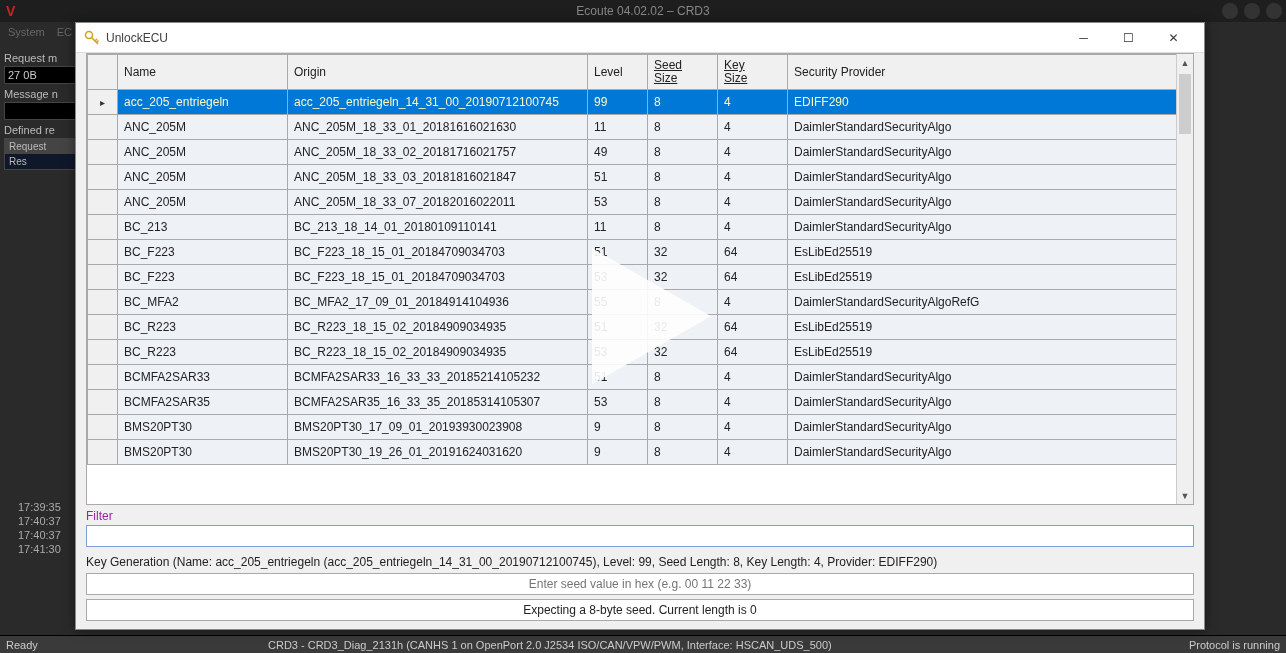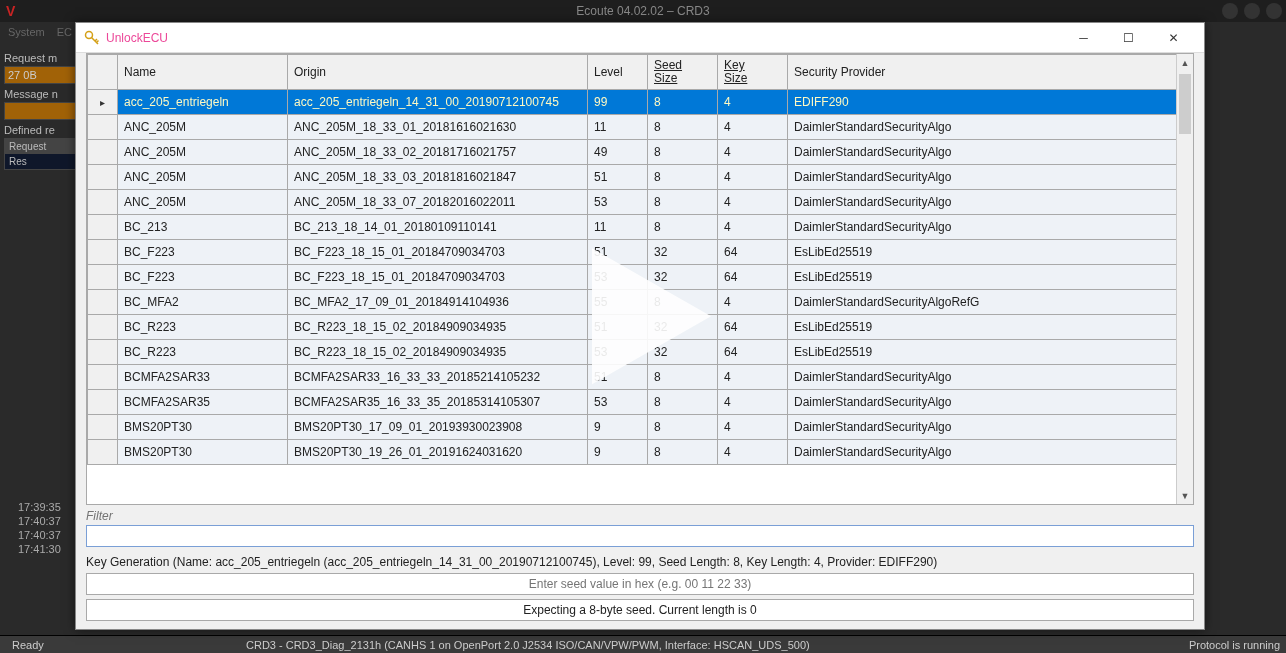--- a/index.html
+++ b/index.html
@@ -8,36 +8,36 @@
 .outer-window { position: absolute; inset: 0; background: #2a2a2a; display: flex; flex-direction: column; }
 .outer-titlebar { height: 22px; background: #1e1e1e; display: flex; align-items: center; justify-content: center; position: relative; color: #888; font-size: 12px; }
 .v-logo { position: absolute; left: 6px; color: #c82424; font-weight: bold; font-size: 14px; }
 .outer-title-controls { position: absolute; right: 4px; display: flex; gap: 6px; }
 .outer-title-controls span { width: 16px; height: 16px; background: #333; border-radius: 8px; display: inline-block; }
 
 .outer-menubar { height: 20px; background: #2a2a2a; display: flex; align-items: center; gap: 12px; padding-left: 8px; color: #666; font-size: 11px; }
 
 .left-panel { position: absolute; left: 0; top: 44px; width: 86px; bottom: 22px; background: #2a2a2a; padding: 4px; color: #bbb; font-size: 11px; }
 .left-panel .label { margin-top: 4px; margin-bottom: 2px; white-space: nowrap; overflow: hidden; }
-.left-panel input { width: 100%; background: #a16207; border: 1px solid #444; color: #ccc; padding: 2px 3px; font-size: 11px; }
+.left-panel input { width: 100%; background: #000000; border: 1px solid #444; color: #ccc; padding: 2px 3px; font-size: 11px; }
 .left-panel .box { background: #0f172a; border: 1px solid #444; margin-top: 2px; }
 .left-panel .box .head { background: #444; padding: 2px 4px; font-size: 10px; }
 .left-panel .box .row { padding: 2px 4px; font-size: 10px; }
 
 .timestamps { position: absolute; left: 18px; top: 500px; color: #aaa; font-size: 11px; line-height: 14px; }
 
 .statusbar { position: absolute; left: 0; right: 0; bottom: 0; height: 18px; background: #3a3a3a; border-top: 1px solid #000; display: flex; align-items: center; color: #ccc; font-size: 11px; }
-.statusbar .left { padding-left: 12px; }
-.statusbar .center { position: absolute; left: 246px; }
+.statusbar .left { padding-left: 6px; }
+.statusbar .center { position: absolute; left: 268px; }
 .statusbar .right { position: absolute; right: 6px; }
 
 .dialog { position: absolute; left: 75px; top: 22px; width: 1130px; height: 608px; background: #f0f0f0; border: 1px solid #888; display: flex; flex-direction: column; box-shadow: 0 0 10px rgba(0,0,0,0.5); }
 .dialog-titlebar { height: 30px; background: #fff; display: flex; align-items: center; padding: 0 8px; border-bottom: 1px solid #ddd; }
 .dialog-titlebar .key-icon { width: 16px; height: 16px; margin-right: 6px; }
-.dialog-titlebar .title { font-size: 12px; color: #ec4899; }
+.dialog-titlebar .title { font-size: 12px; color: #404040; }
 .dialog-titlebar .spacer { flex: 1; }
 .dialog-titlebar .win-btn { width: 45px; height: 28px; display: flex; align-items: center; justify-content: center; font-size: 12px; color: #333; }
 
 .grid-wrap { flex: 1; margin: 0 10px 4px 10px; background: #fff; border: 1px solid #a9a9a9; overflow: hidden; position: relative; }
 .grid { width: 100%; border-collapse: collapse; font-size: 12px; }
 .grid th, .grid td { border: 1px solid #a9a9a9; padding: 4px 6px; text-align: left; height: 25px; }
 .grid th { background: #f0f0f0; font-weight: normal; color: #222; }
 .grid th.twoline { line-height: 1.1; text-decoration: underline; }
 .row-handle { width: 30px; background: #f0f0f0; text-align: center !important; }
 .row-handle.sel::before { content: "▸"; color: #333; font-size: 10px; }
@@ -45,21 +45,21 @@
 .grid tbody tr.sel td { background: #0078d7; color: #fef9c3; }
 .grid tbody tr.sel td.row-handle { background: #f0f0f0; color: #222; }
 .grid tbody tr td.row-handle { background: #f0f0f0; }
 .grid-scroll { position: absolute; right: 0; top: 0; bottom: 0; width: 17px; background: #f0f0f0; border-left: 1px solid #ccc; }
 .grid-scroll .thumb { position: absolute; left: 2px; right: 2px; top: 20px; height: 60px; background: #cdcdcd; }
 .grid-scroll .arrow { position: absolute; left: 0; right: 0; height: 17px; display: flex; align-items: center; justify-content: center; font-size: 9px; color: #555; }
 .grid-scroll .arrow.up { top: 0; }
 .grid-scroll .arrow.down { bottom: 0; }
 
 .filter-section { padding: 0 10px 6px 10px; }
-.filter-section .flab { font-size: 12px; color: #737373; margin-bottom: 2px; font-style: italic; }
+.filter-section .flab { font-size: 12px; color: #a21caf; margin-bottom: 2px; }
 .filter-section input { width: 100%; padding: 4px 6px; border: 1px solid #7a9fd6; font-size: 12px; height: 22px; }
 
 .keygen-label { padding: 2px 10px; font-size: 12px; color: #222; }
 .seed-input { margin: 2px 10px; width: calc(100% - 20px); padding: 0 6px; border: 1px solid #a9a9a9; text-align: center; font-size: 12px; background: #fff; color: #888; height: 22px; }
 .seed-status { margin: 2px 10px 8px 10px; padding: 4px 6px; border: 1px solid #a9a9a9; text-align: left; font-size: 12px; background: #fff; color: #222; height: 22px; display:flex; align-items:center; justify-content:center; }
 
 .play-overlay { position: absolute; left: 50%; top: 50%; transform: translate(-50%, -55%); pointer-events: none; }
 .play-overlay svg { width: 170px; height: 170px; opacity: 0.9; }
 
 .col-name   { width: 170px; }

